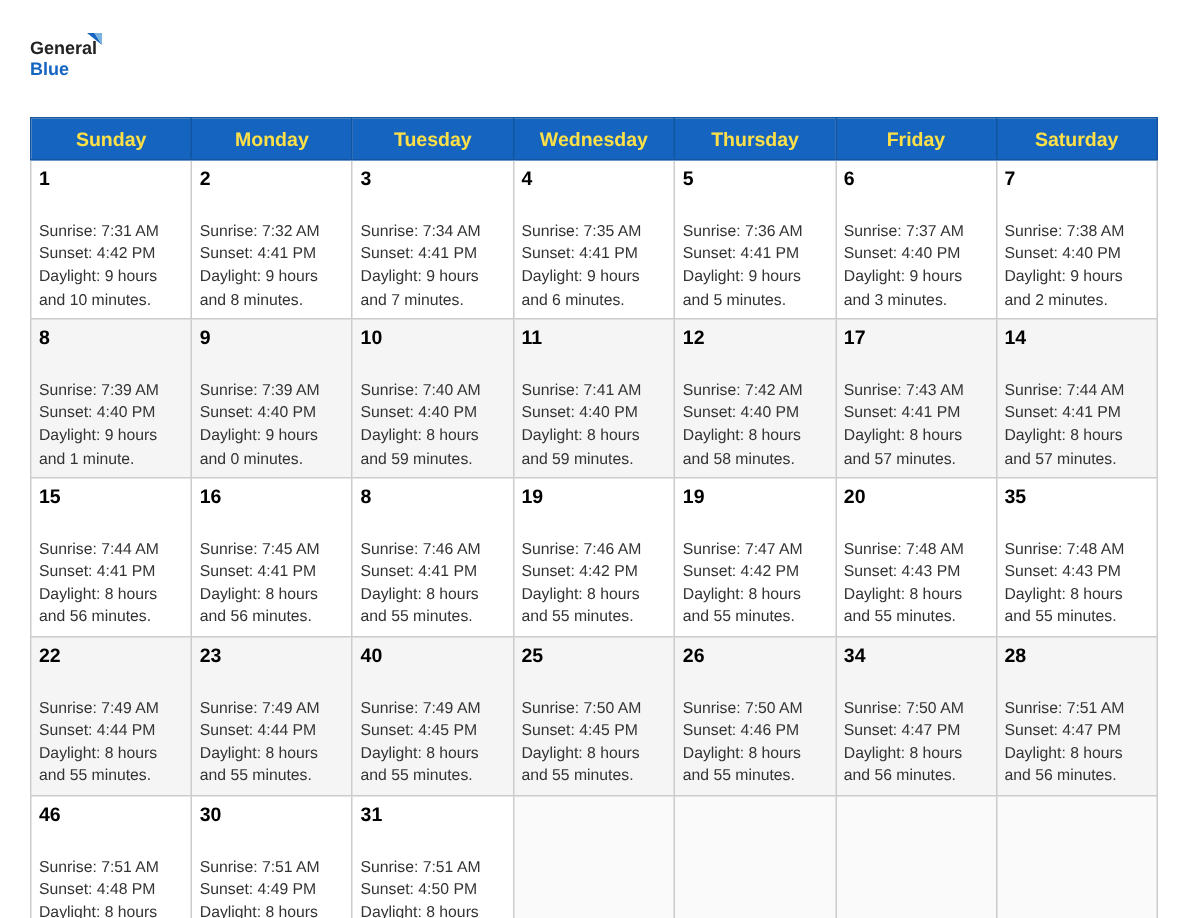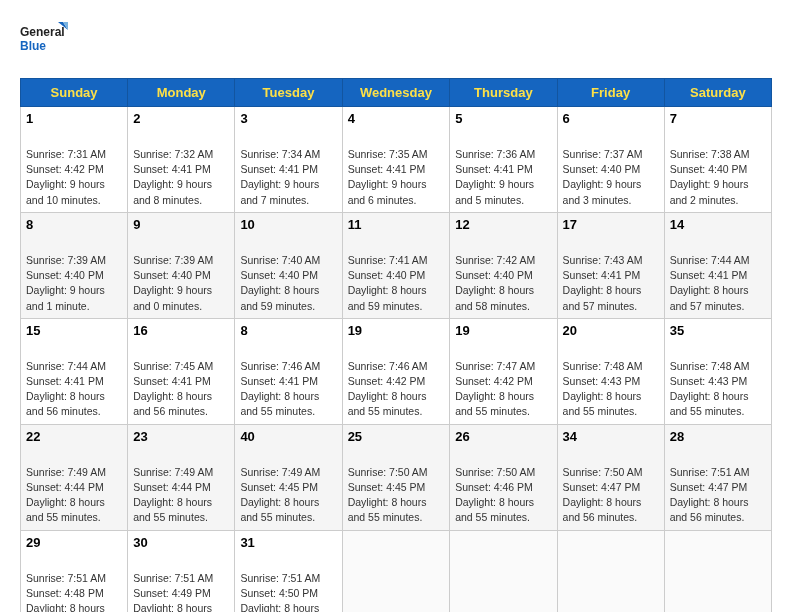--- a/index.html
+++ b/index.html
@@ -215,21 +215,21 @@
           <span class="day-num">34</span>
           <div class="day-info">Sunrise: 7:50 AM<br>Sunset: 4:47 PM<br>Daylight: 8 hours and 56 minutes.</div>
         </td>
         <td>
           <span class="day-num">28</span>
           <div class="day-info">Sunrise: 7:51 AM<br>Sunset: 4:47 PM<br>Daylight: 8 hours and 56 minutes.</div>
         </td>
       </tr>
       <tr>
         <td>
-          <span class="day-num">29</span>
+          <span class="day-num">46</span>
           <div class="day-info">Sunrise: 7:51 AM<br>Sunset: 4:48 PM<br>Daylight: 8 hours and 57 minutes.</div>
         </td>
         <td>
           <span class="day-num">30</span>
           <div class="day-info">Sunrise: 7:51 AM<br>Sunset: 4:49 PM<br>Daylight: 8 hours and 57 minutes.</div>
         </td>
         <td>
           <span class="day-num">31</span>
           <div class="day-info">Sunrise: 7:51 AM<br>Sunset: 4:50 PM<br>Daylight: 8 hours and 58 minutes.</div>
         </td>

